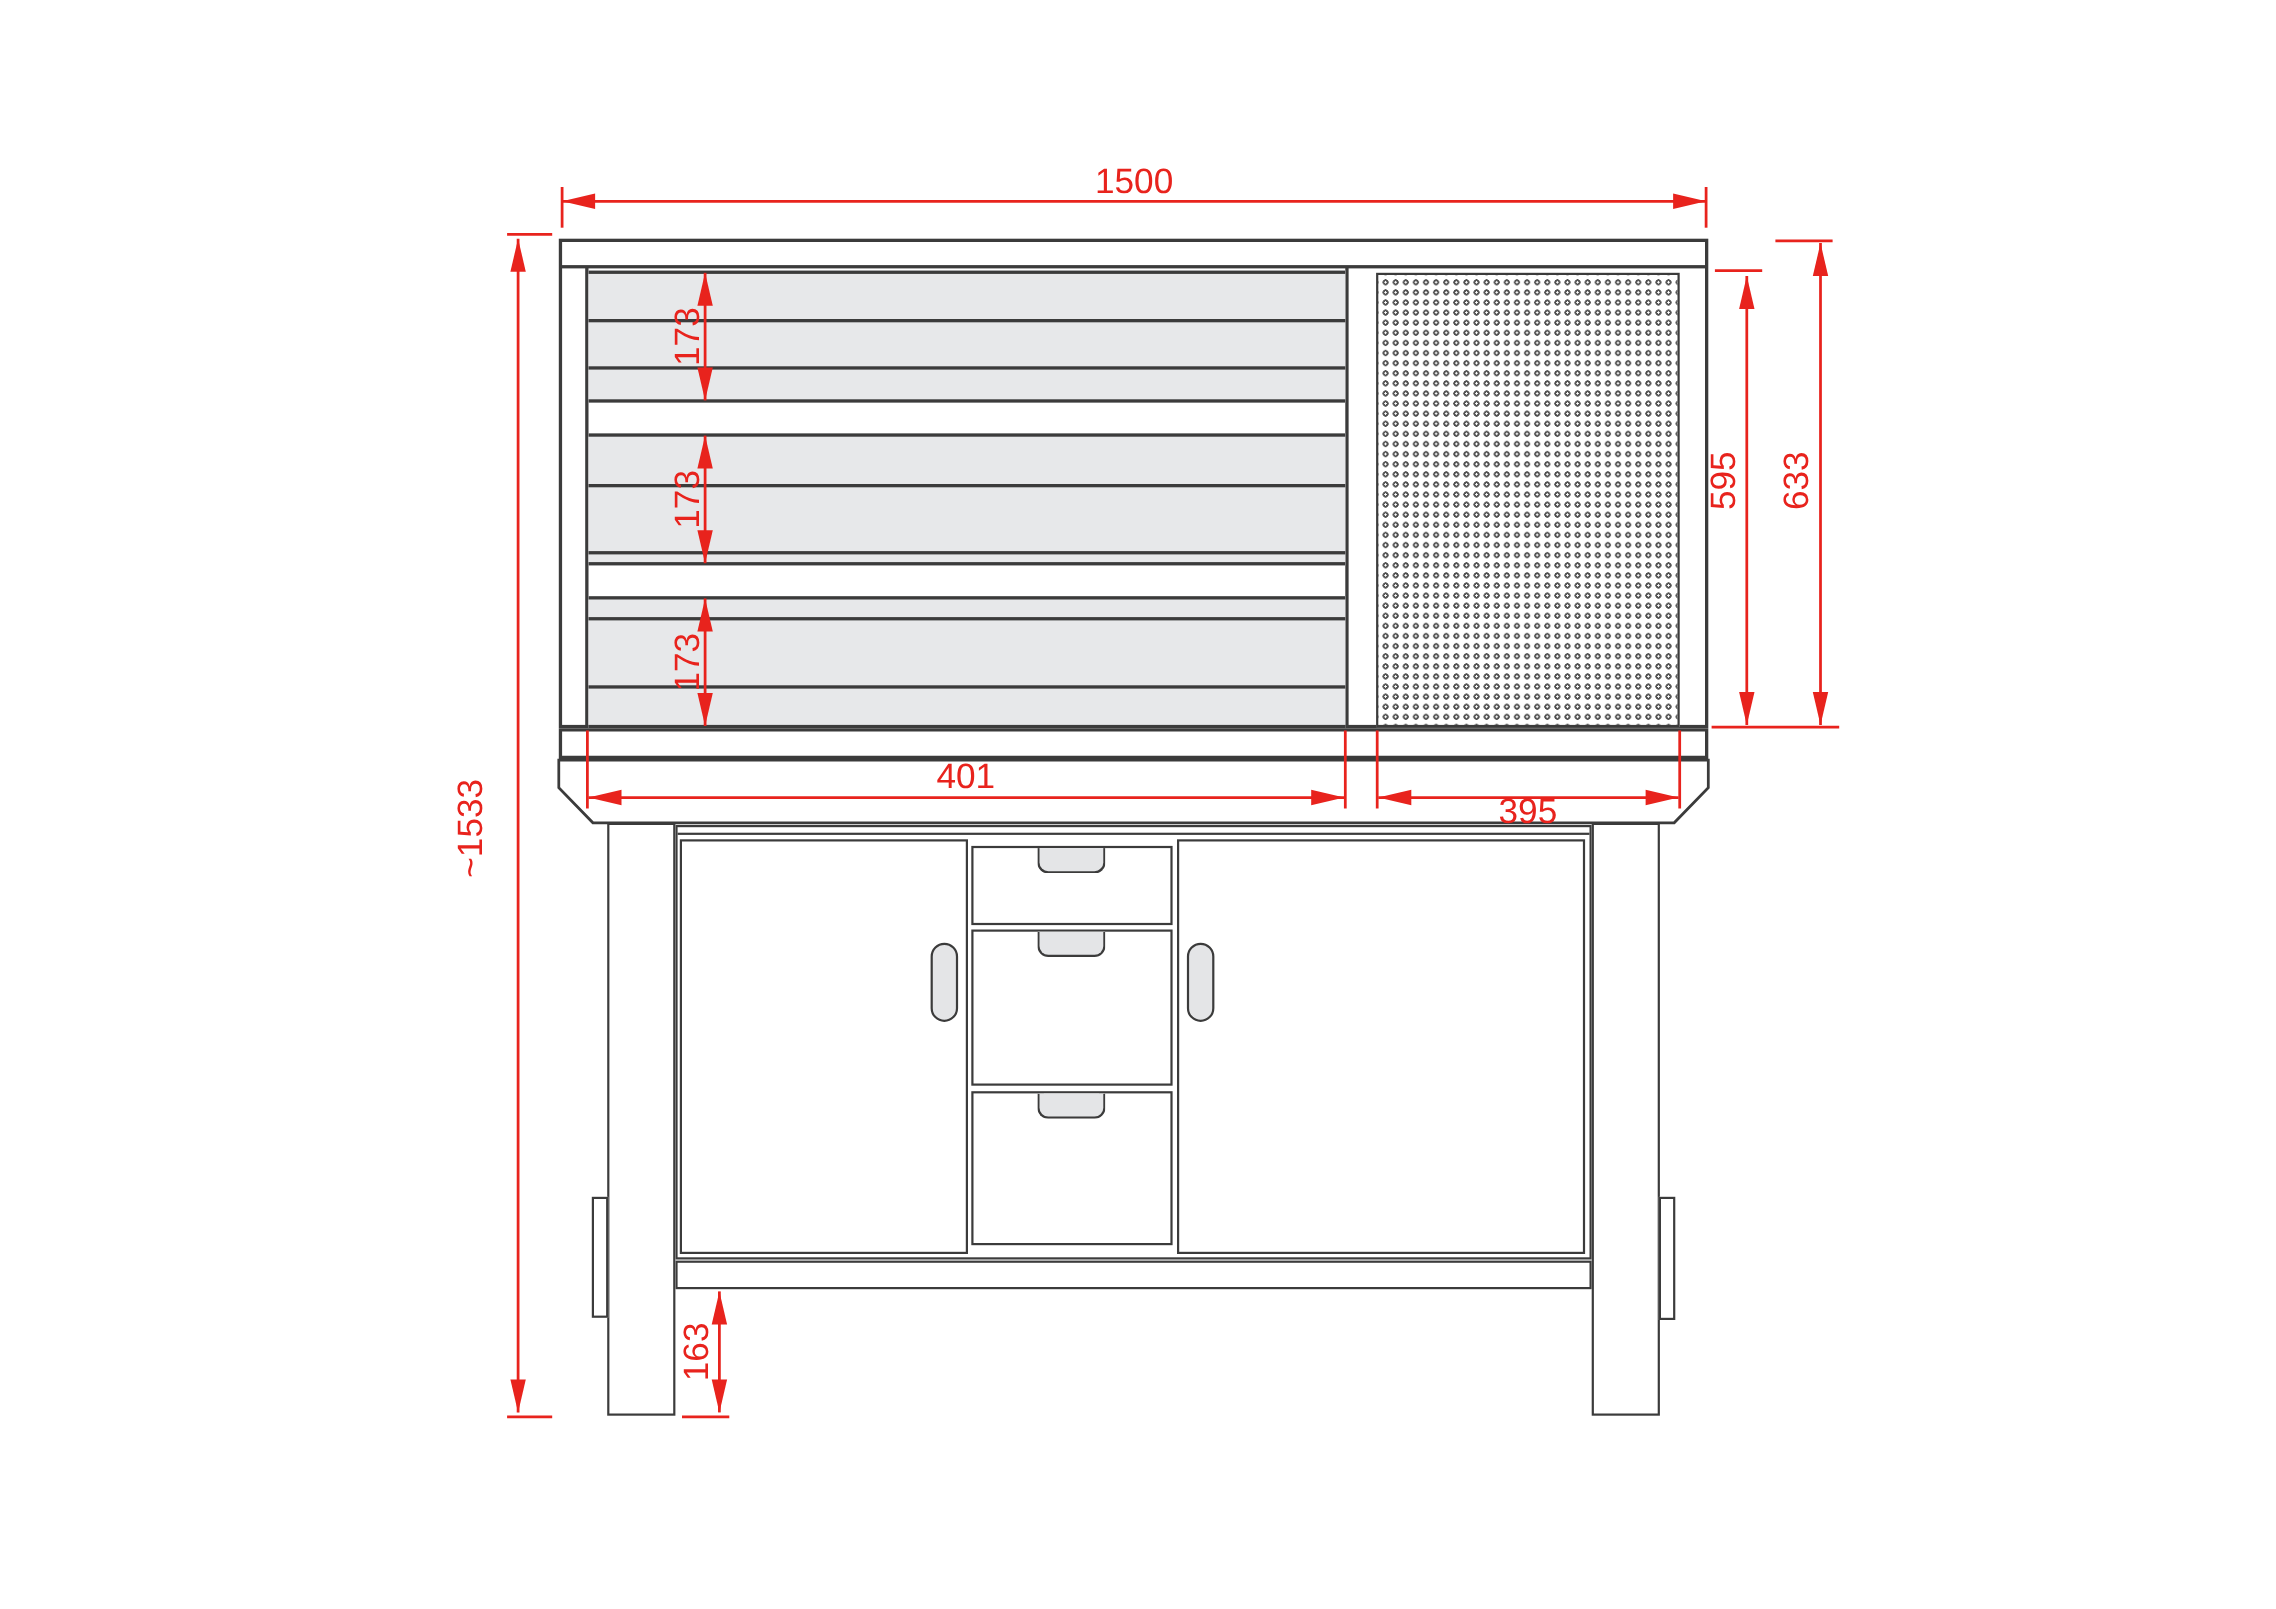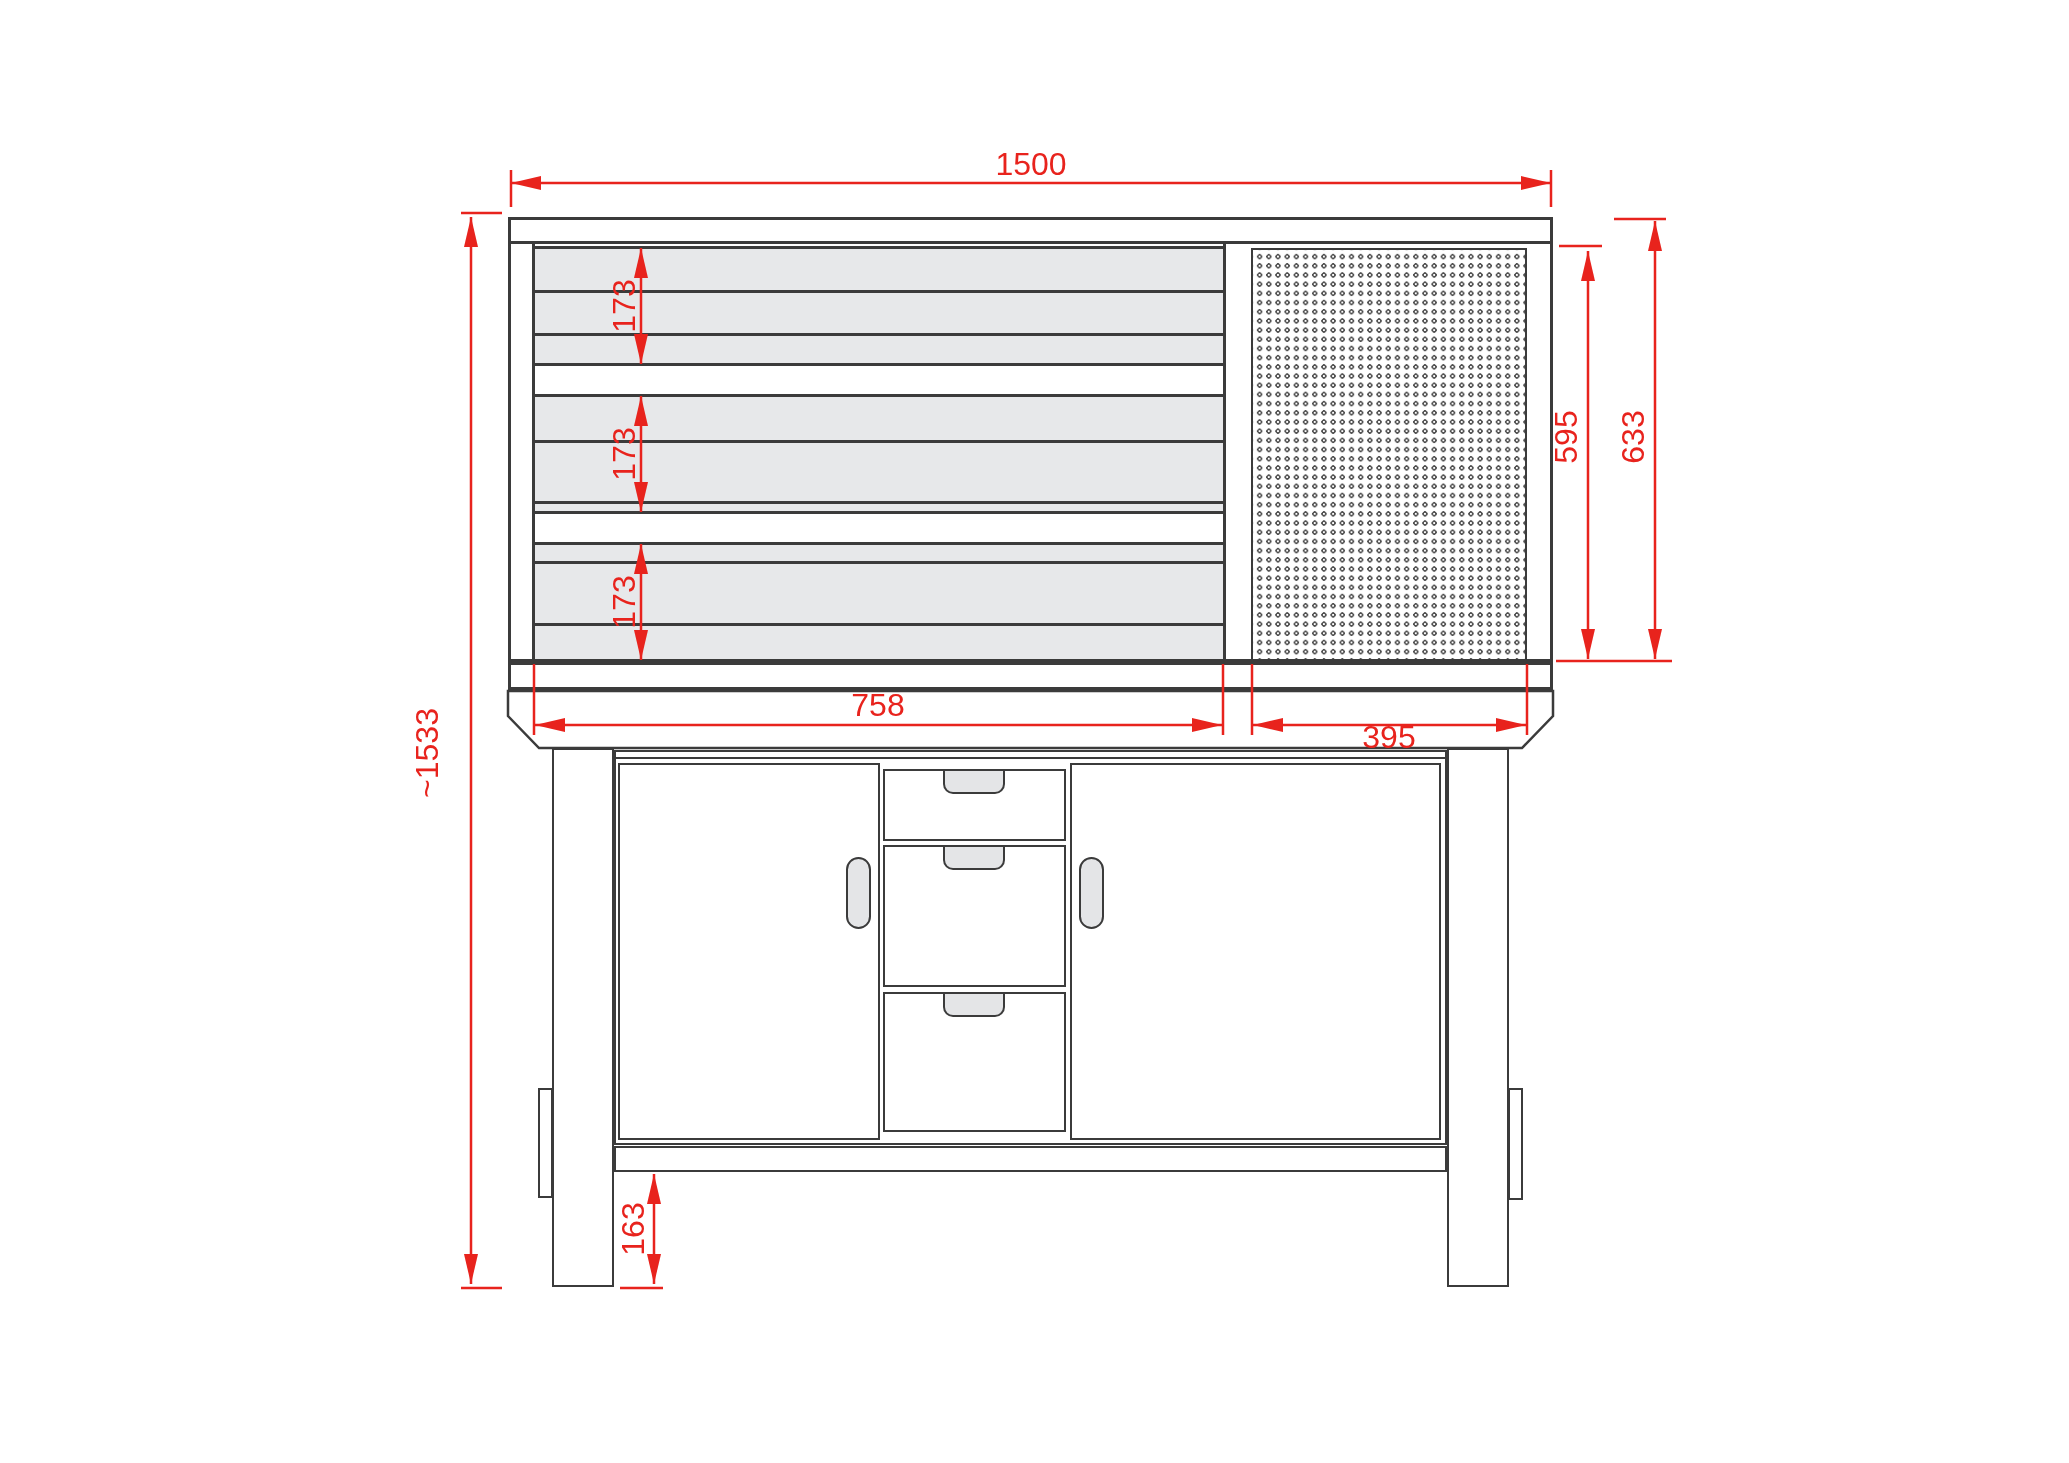--- a/index.html
+++ b/index.html
@@ -194,19 +194,19 @@
   <div class="dim-label rot" style="left:570px;top:288px;width:80px;">173</div>
 
   <div class="dim-label rot" style="left:570px;top:436px;width:80px;">173</div>
 
   <div class="dim-label rot" style="left:570px;top:584px;width:80px;">173</div>
 
   <div class="dim-label rot" style="left:1477px;top:419px;width:150px;">595</div>
 
   <div class="dim-label rot" style="left:1544px;top:419px;width:150px;">633</div>
 
-  <div class="dim-label" style="left:789px;top:687px;width:150px;">758</div>
+  <div class="dim-label" style="left:789px;top:687px;width:150px;">401</div>
 
   <div class="dim-label" style="left:1300px;top:719px;width:150px;">395</div>
 
   <div class="dim-label rot" style="left:579px;top:1211px;width:80px;">163</div>
 
 </div>
 
 </body></html>

